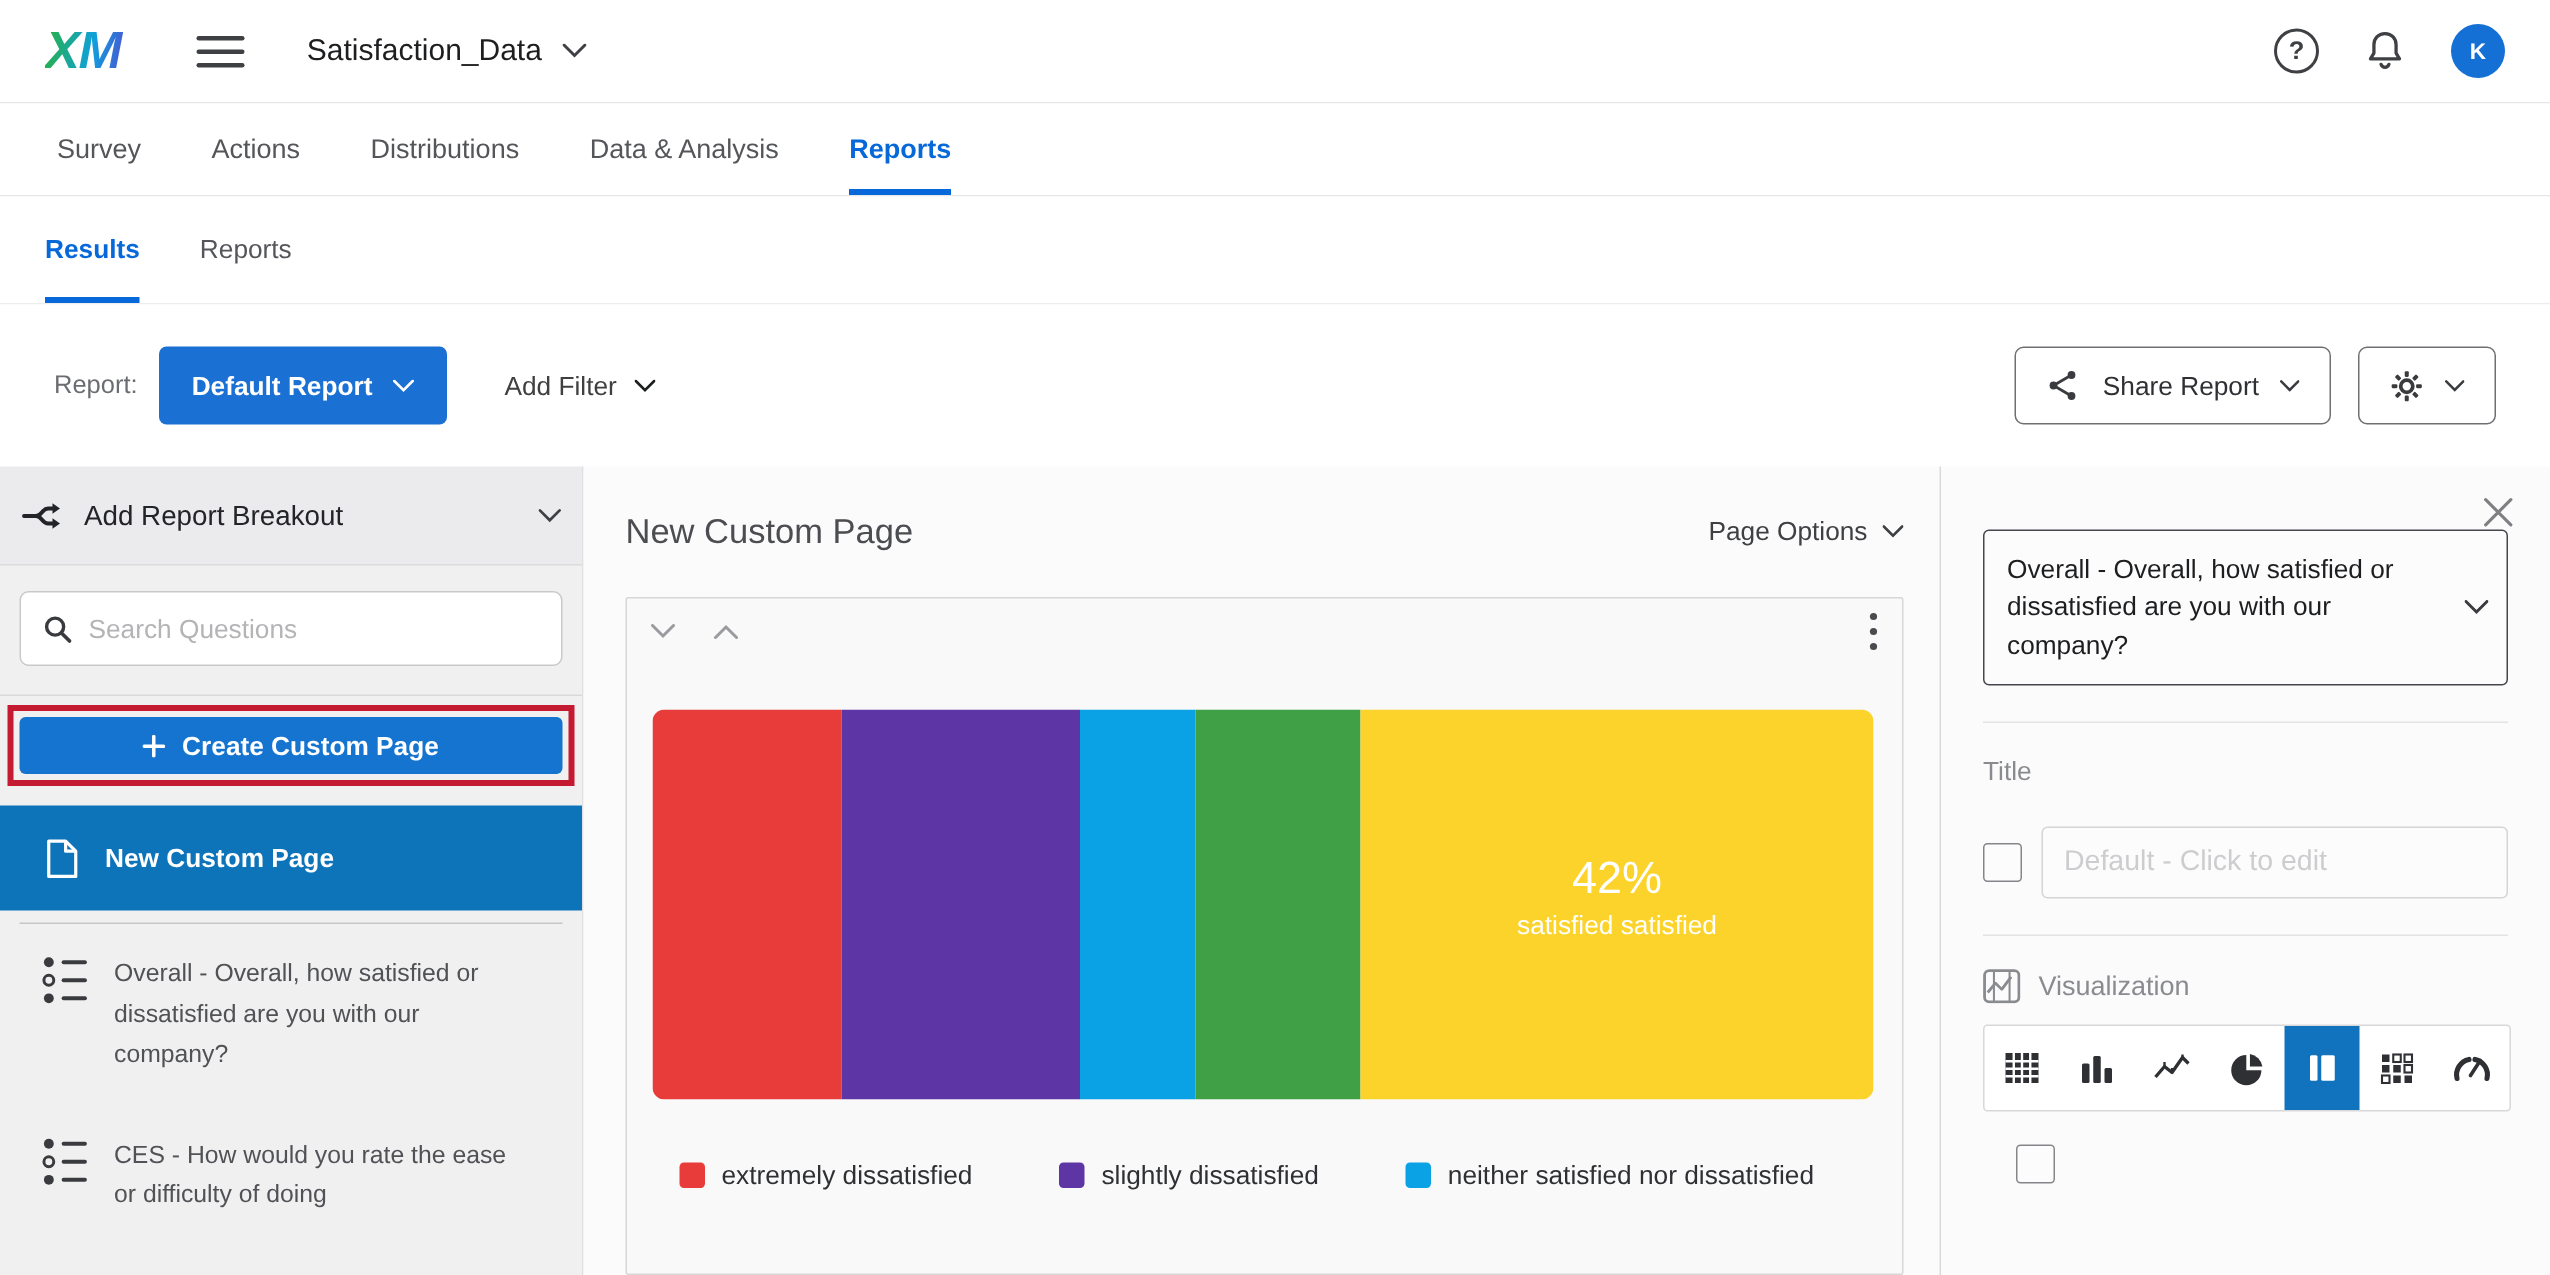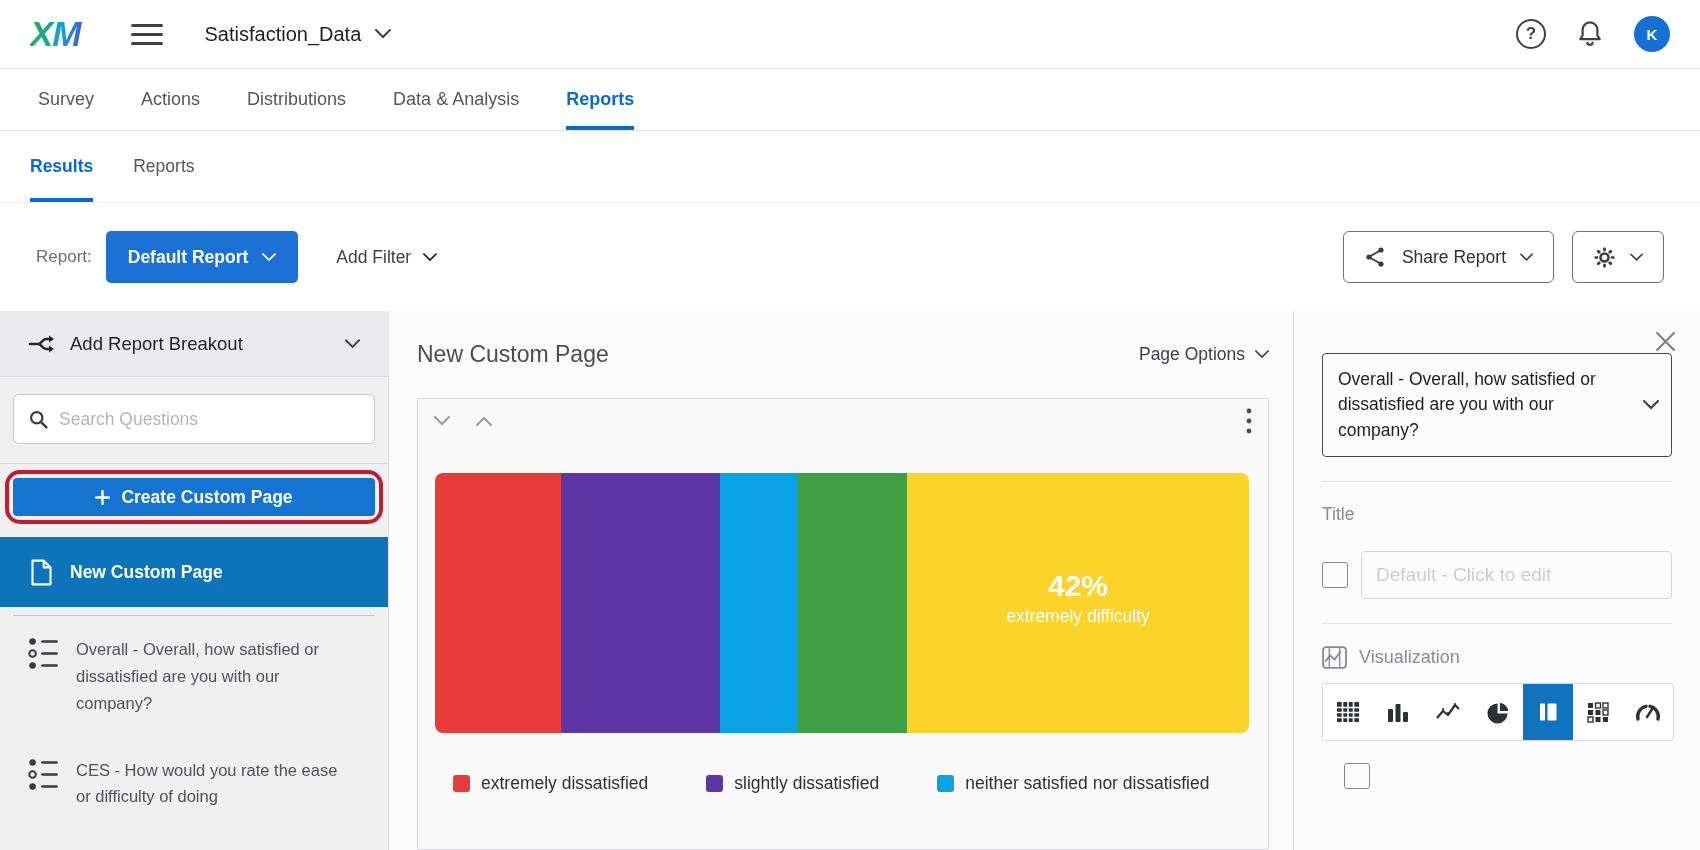--- a/index.html
+++ b/index.html
@@ -49,30 +49,30 @@
     display:flex; align-items:center; gap:14px; padding:0 20px; font-size:17.5px;
     color:#2f3033; cursor:pointer; font-family:"Liberation Sans","DejaVu Sans",sans-serif; }
 
   
   .content { display:flex; height:539px; }
 
   
   .sidebar { width:389px; background:#f0f0f1; border-right:1px solid #e0e0e2;
     display:flex; flex-direction:column; overflow:hidden; }
   .breakout { height:75px; background:#ebebed; border-bottom:1px solid #dcdcde;
-    display:flex; align-items:center; padding:0 28px; cursor:pointer; }
+    display:flex; align-items:center; padding:0 14px; cursor:pointer; }
   .breakout-label { margin-left:14px; font-size:18.5px; color:#232427; }
   .breakout .chev { margin-left:auto; }
   .search-wrap { padding:17px 13px 19px; border-bottom:1px solid #d9d9db; }
   .search-box { height:50px; background:#fff; border:1px solid #c9c9cc; border-radius:6px;
     display:flex; align-items:center; padding:0 14px; gap:10px; }
   .search-box input { border:none; outline:none; flex:1; font-size:17.5px;
     font-family:"Liberation Sans","DejaVu Sans",sans-serif; color:#202124; background:transparent; }
   .search-box input::placeholder { color:#b4b4b7; }
-  .create-highlight { margin:6px 5px 0; border:4px solid var(--highlight-red); border-radius:15px; padding:4px; }
+  .create-highlight { margin:6px 5px 0; border:4px solid var(--highlight-red); border-radius:0; padding:4px; }
   .btn-create { width:100%; height:38px; background:#1474cf; border:none; border-radius:4px;
     color:#fff; font-size:17.5px; font-weight:700; display:flex; align-items:center;
     justify-content:center; gap:11px; cursor:pointer; font-family:"Liberation Sans","DejaVu Sans",sans-serif; }
   .page-item { margin-top:13px; height:78px; background:var(--selected-blue); color:#fff;
     display:flex; align-items:center; padding:0 30px; gap:17px; cursor:pointer; }
   .page-item-label { font-size:17.5px; font-weight:600; }
   .sidebar-divider { height:1px; background:#c6c6c8; margin:8px 13px 0; }
   .qlist { padding:21px 28px 0; }
   .q-item { display:flex; gap:17px; margin-bottom:40px; cursor:pointer; }
   .q-text { width:276px; font-size:16.5px; line-height:1.62; color:#515256; }
@@ -84,21 +84,21 @@
   .page-options { display:flex; align-items:center; gap:10px; font-size:17.5px; color:#3f4043; cursor:pointer; }
   .card { margin-top:30px; flex:1; background:#f9f9fa; border:1px solid #d7d7d9; border-radius:2px; overflow:hidden; }
   .card-head { height:44px; display:flex; align-items:center; padding:0 16px; }
   .card-head .chevbtn { color:#9a9b9e; margin-right:26px; cursor:pointer; display:flex; }
   .kebab { margin-left:auto; cursor:pointer; display:flex; }
   .chart-zone { padding:30px 19px 0 17px; }
   .stackbar { height:260px; display:flex; border-radius:8px; overflow:hidden; }
   .seg { position:relative; height:100%; }
   .seg-label { position:absolute; top:50%; left:50%; transform:translate(-50%,-58%);
     text-align:center; color:#fff; white-space:nowrap; }
-  .seg-label .v { font-size:30px; font-weight:700; }
+  .seg-label .v { font-size:30px; font-weight:400; }
   .seg-label .t { font-size:17.5px; margin-top:3px; }
   .legend { margin-top:40px; padding-left:18px; display:flex; gap:58px; }
   .legend-item { display:flex; align-items:center; gap:11px; }
   .legend-swatch { width:17px; height:17px; border-radius:3px; }
   .legend-text { font-size:17.5px; color:#2f3033; }
 
   
   .panel { width:407px; background:#fbfbfc; border-left:1px solid #d9d9db;
     padding:26px 28px 0; position:relative; overflow:hidden; }
   .panel-close { position:absolute; top:20px; right:24px; cursor:pointer; display:flex; }
@@ -318,21 +318,21 @@
       </div>
       <div class="chart-zone">
         <div class="stackbar" id="stackbar">
             <div class="seg" style="width: 15.5%; background: rgb(231, 60, 58);"></div>
             <div class="seg" style="width: 19.5%; background: rgb(94, 53, 165);"></div>
             <div class="seg" style="width: 9.5%; background: rgb(10, 162, 229);"></div>
             <div class="seg" style="width: 13.5%; background: rgb(63, 160, 70);"></div>
             <div class="seg" style="width: 42%; background: rgb(252, 211, 43);">
               <div class="seg-label">
                 <div class="v">42%</div>
-                <div class="t">extremely difficulty</div>
+                <div class="t">satisfied satisfied</div>
               </div>
             </div>
           </div>
         <div class="legend" id="legend">
             <div class="legend-item">
               <span class="legend-swatch" style="background: rgb(231, 60, 58);"></span>
               <span class="legend-text">extremely dissatisfied</span>
             </div>
             <div class="legend-item">
               <span class="legend-swatch" style="background: rgb(94, 53, 165);"></span>

